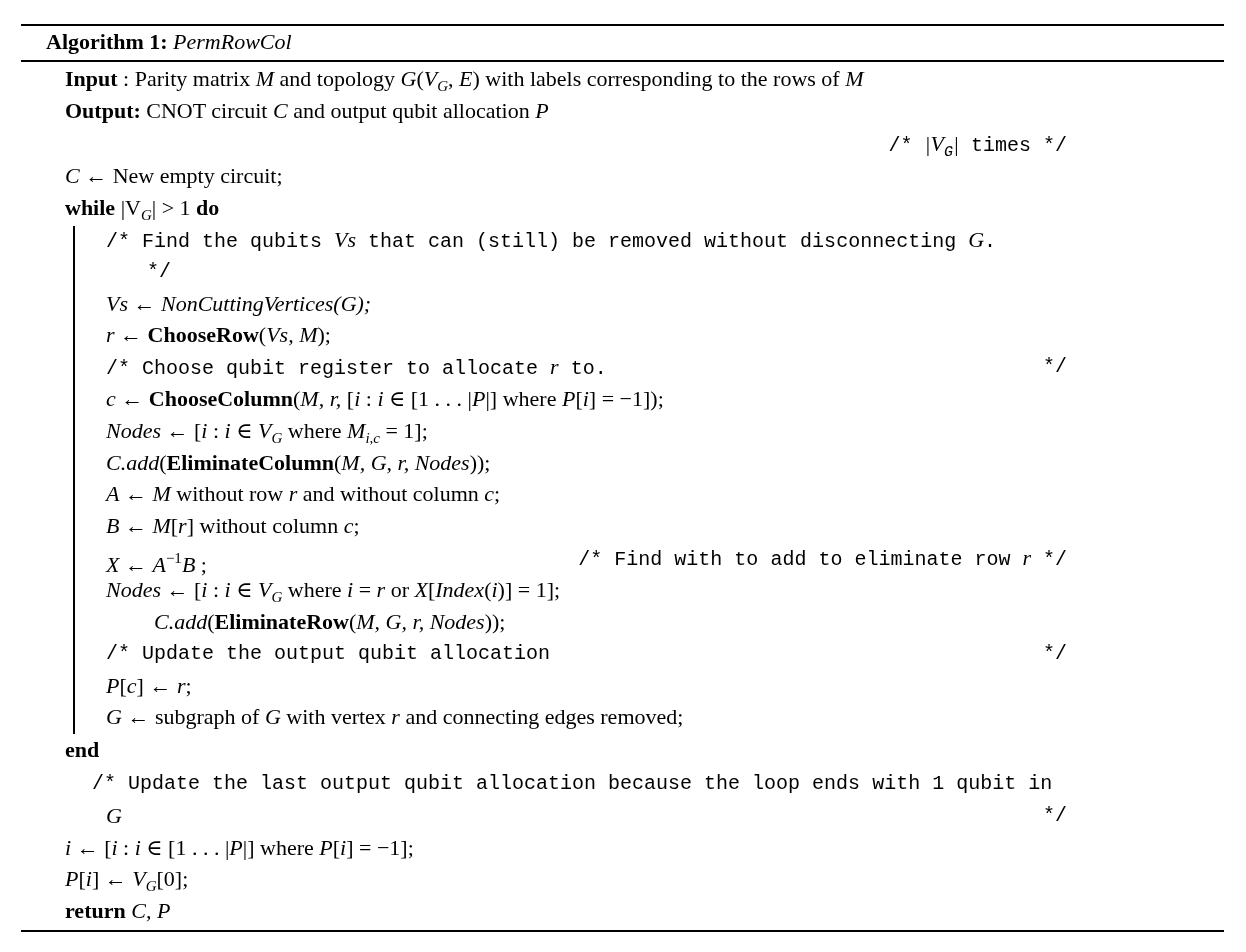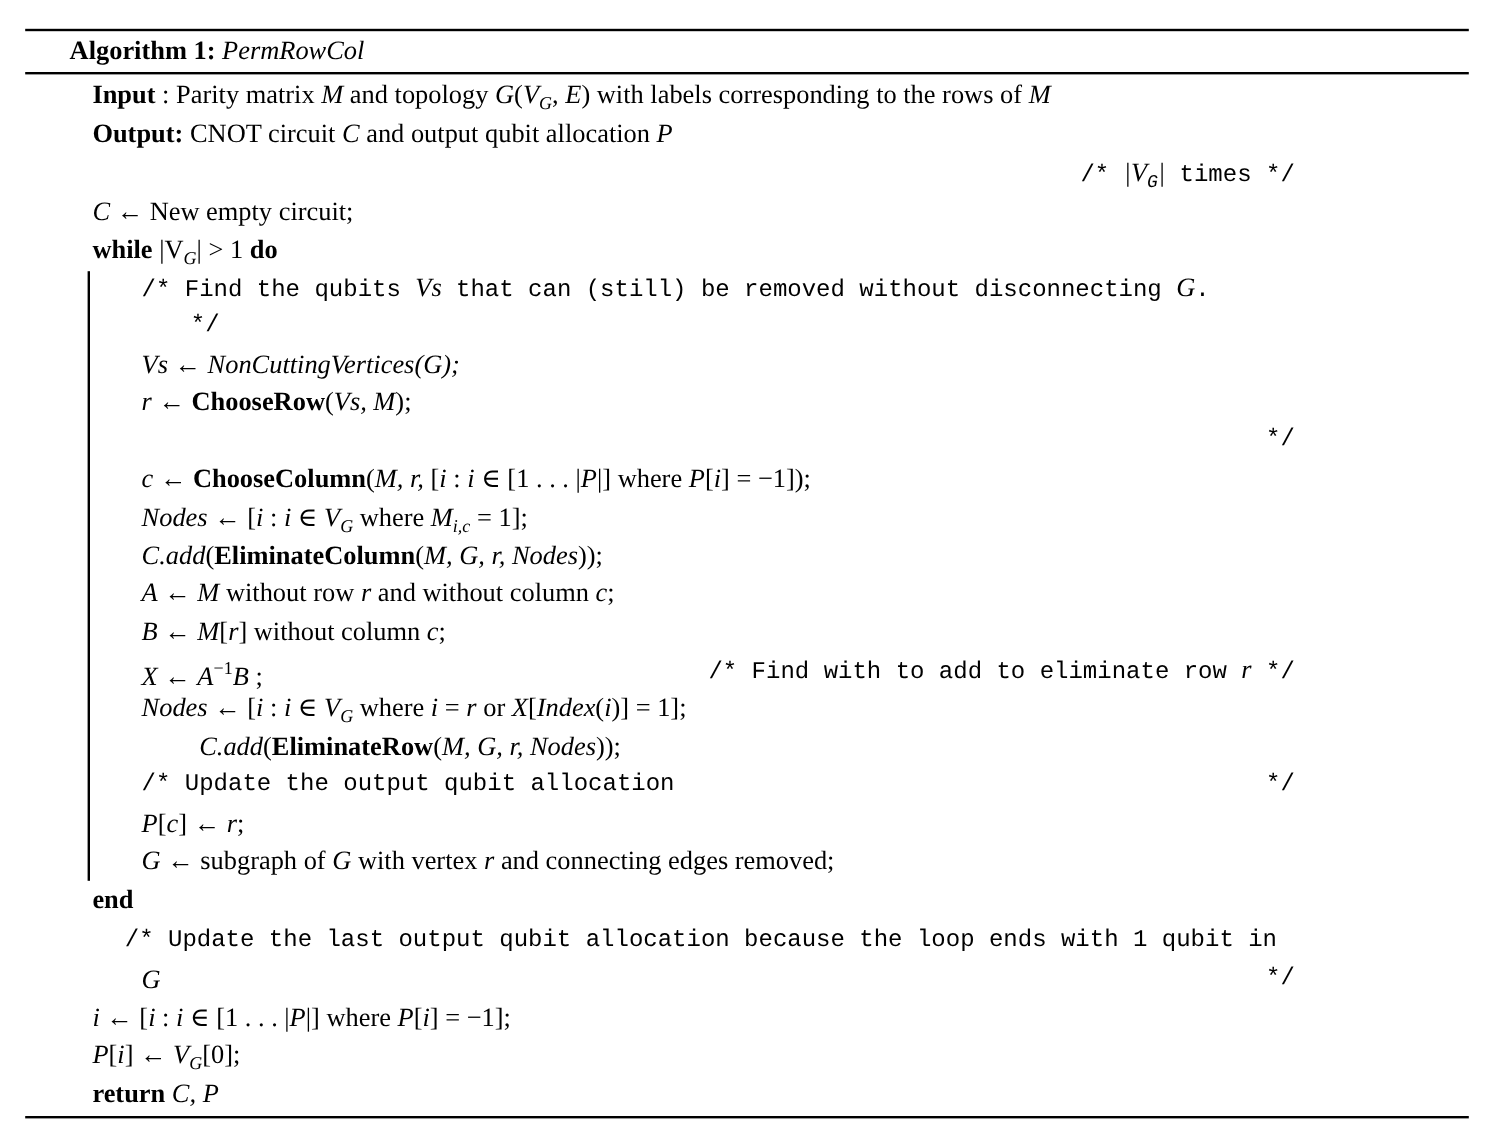--- a/index.html
+++ b/index.html
@@ -20,21 +20,21 @@
     left: 21px;
     width: 1203px;
     background: #000;
   }
   .rule.top { top: 24px; height: 2px; }
   .rule.mid { top: 60px; height: 2px; }
   .rule.bot { top: 930px; height: 2px; }
 
   .line {
     position: absolute;
-    left: 16px;
+    left: 4px;
     width: 1128px;
     height: 32px;
     line-height: 32px;
     font-size: 22px;
     white-space: nowrap;
     font-family: "Liberation Serif", "DejaVu Serif", serif;
   }
   .line .content {
     position: absolute;
     top: 0;
@@ -118,20 +118,21 @@
 
 <div class="line" style="top:288px;">
   <span class="content ind1"><span class="i">Vs</span><span> ← </span><span class="i">NonCuttingVertices</span><span class="i">(G);</span></span>
 </div>
 
 <div class="line" style="top:319px;">
   <span class="content ind1"><span class="i">r</span><span> ← </span><span class="b">ChooseRow</span><span>(</span><span class="i">Vs, M</span><span>);</span></span>
 </div>
 
 <div class="line" style="top:351px;">
+  <span class="content ind1 cm"><span>/* Choose qubit register to allocate </span><span class="i">r</span><span> to.</span></span>
   <span class="rcm">*/</span>
 </div>
 
 <div class="line" style="top:383px;">
   <span class="content ind1"><span class="i">c</span><span> ← </span><span class="b">ChooseColumn</span><span>(</span><span class="i">M, r, </span><span>[</span><span class="i">i</span><span> : </span><span class="i">i</span><span> ∈ [1 . . . |</span><span class="i">P</span><span>|] where </span><span class="i">P</span><span>[</span><span class="i">i</span><span>] = −1]);</span></span>
 </div>
 
 <div class="line" style="top:415px;">
   <span class="content ind1"><span class="i">Nodes</span><span> ← [</span><span class="i">i</span><span> : </span><span class="i">i</span><span> ∈ </span><span class="i">V</span><span class="sub">G</span><span> where </span><span class="i">M</span><span class="sub">i,c</span><span> = 1];</span></span>
 </div>

